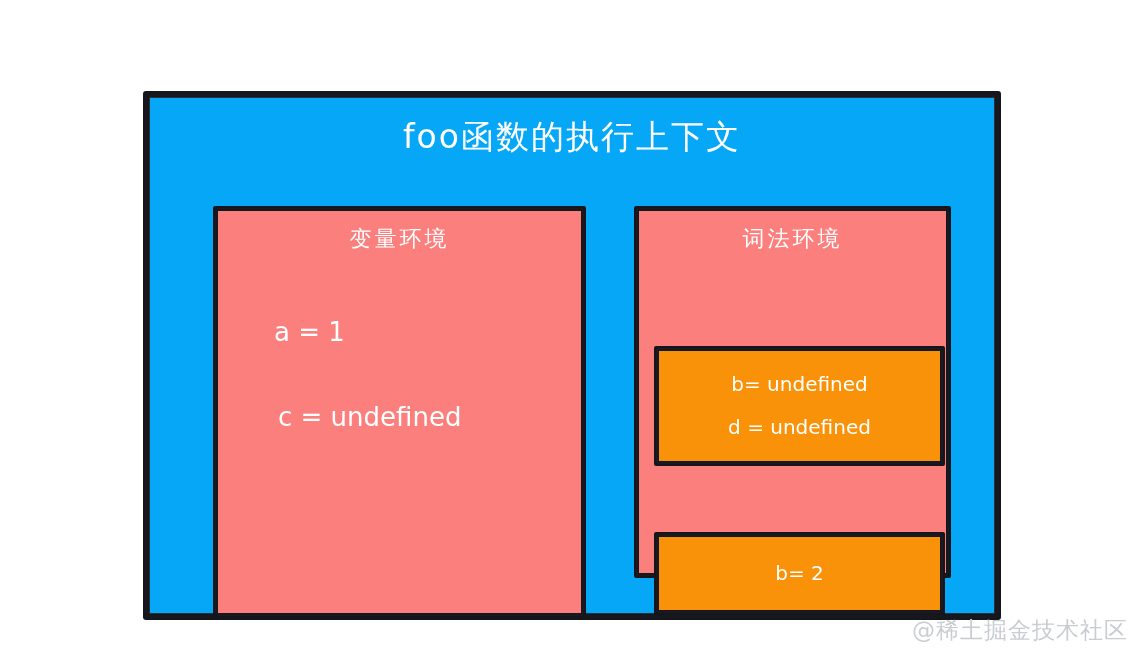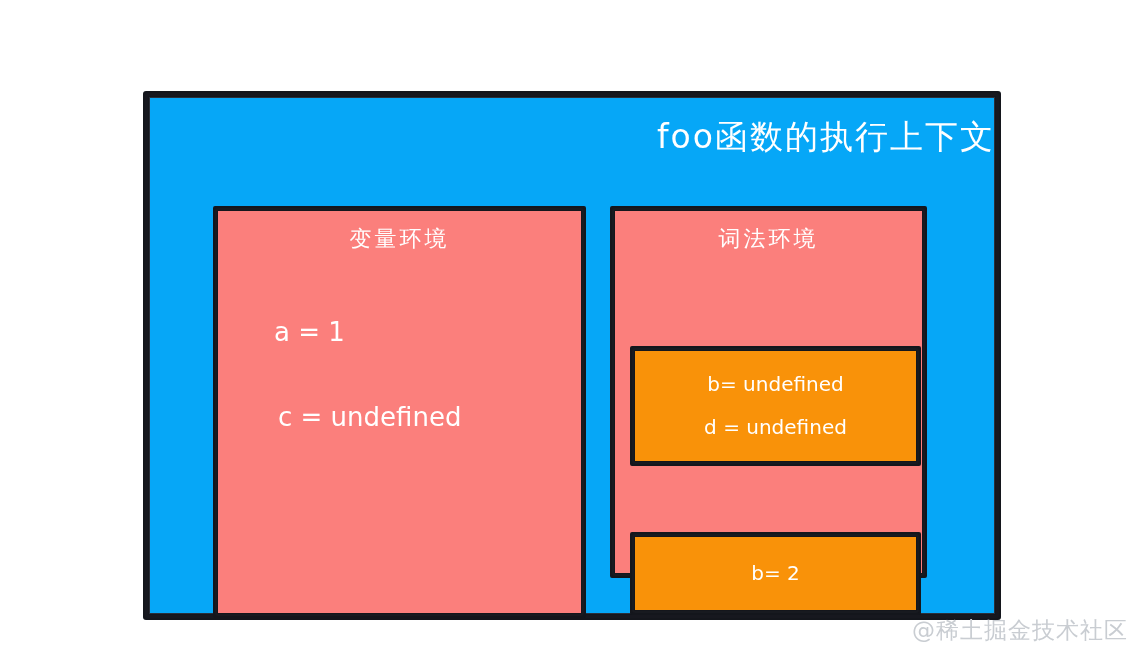--- a/index.html
+++ b/index.html
@@ -44,21 +44,21 @@
     border-radius: 3px;
     opacity: 0.55;
     pointer-events: none;
   }
 
   #ec-title {
     position: absolute;
     left: 0;
     right: 0;
     top: 20px;
-    text-align: right;
+    text-align: center;
     color: #ffffff;
     font-size: 33px;
     letter-spacing: 2px;
     line-height: 40px;
     white-space: nowrap;
   }
 
   
   .env-panel {
     position: absolute;
@@ -78,21 +78,21 @@
   }
 
   #variable-env {
     left: 64px;   
     top: 109px;   
     width: 373px; 
     height: 412px;
   }
 
   #lexical-env {
-    left: 461px;  
+    left: 485px;  
     top: 109px;
     width: 317px; 
     height: 372px;
   }
 
   .env-title {
     position: absolute;
     left: 0; right: 0;
     top: 14px;
     text-align: center;

